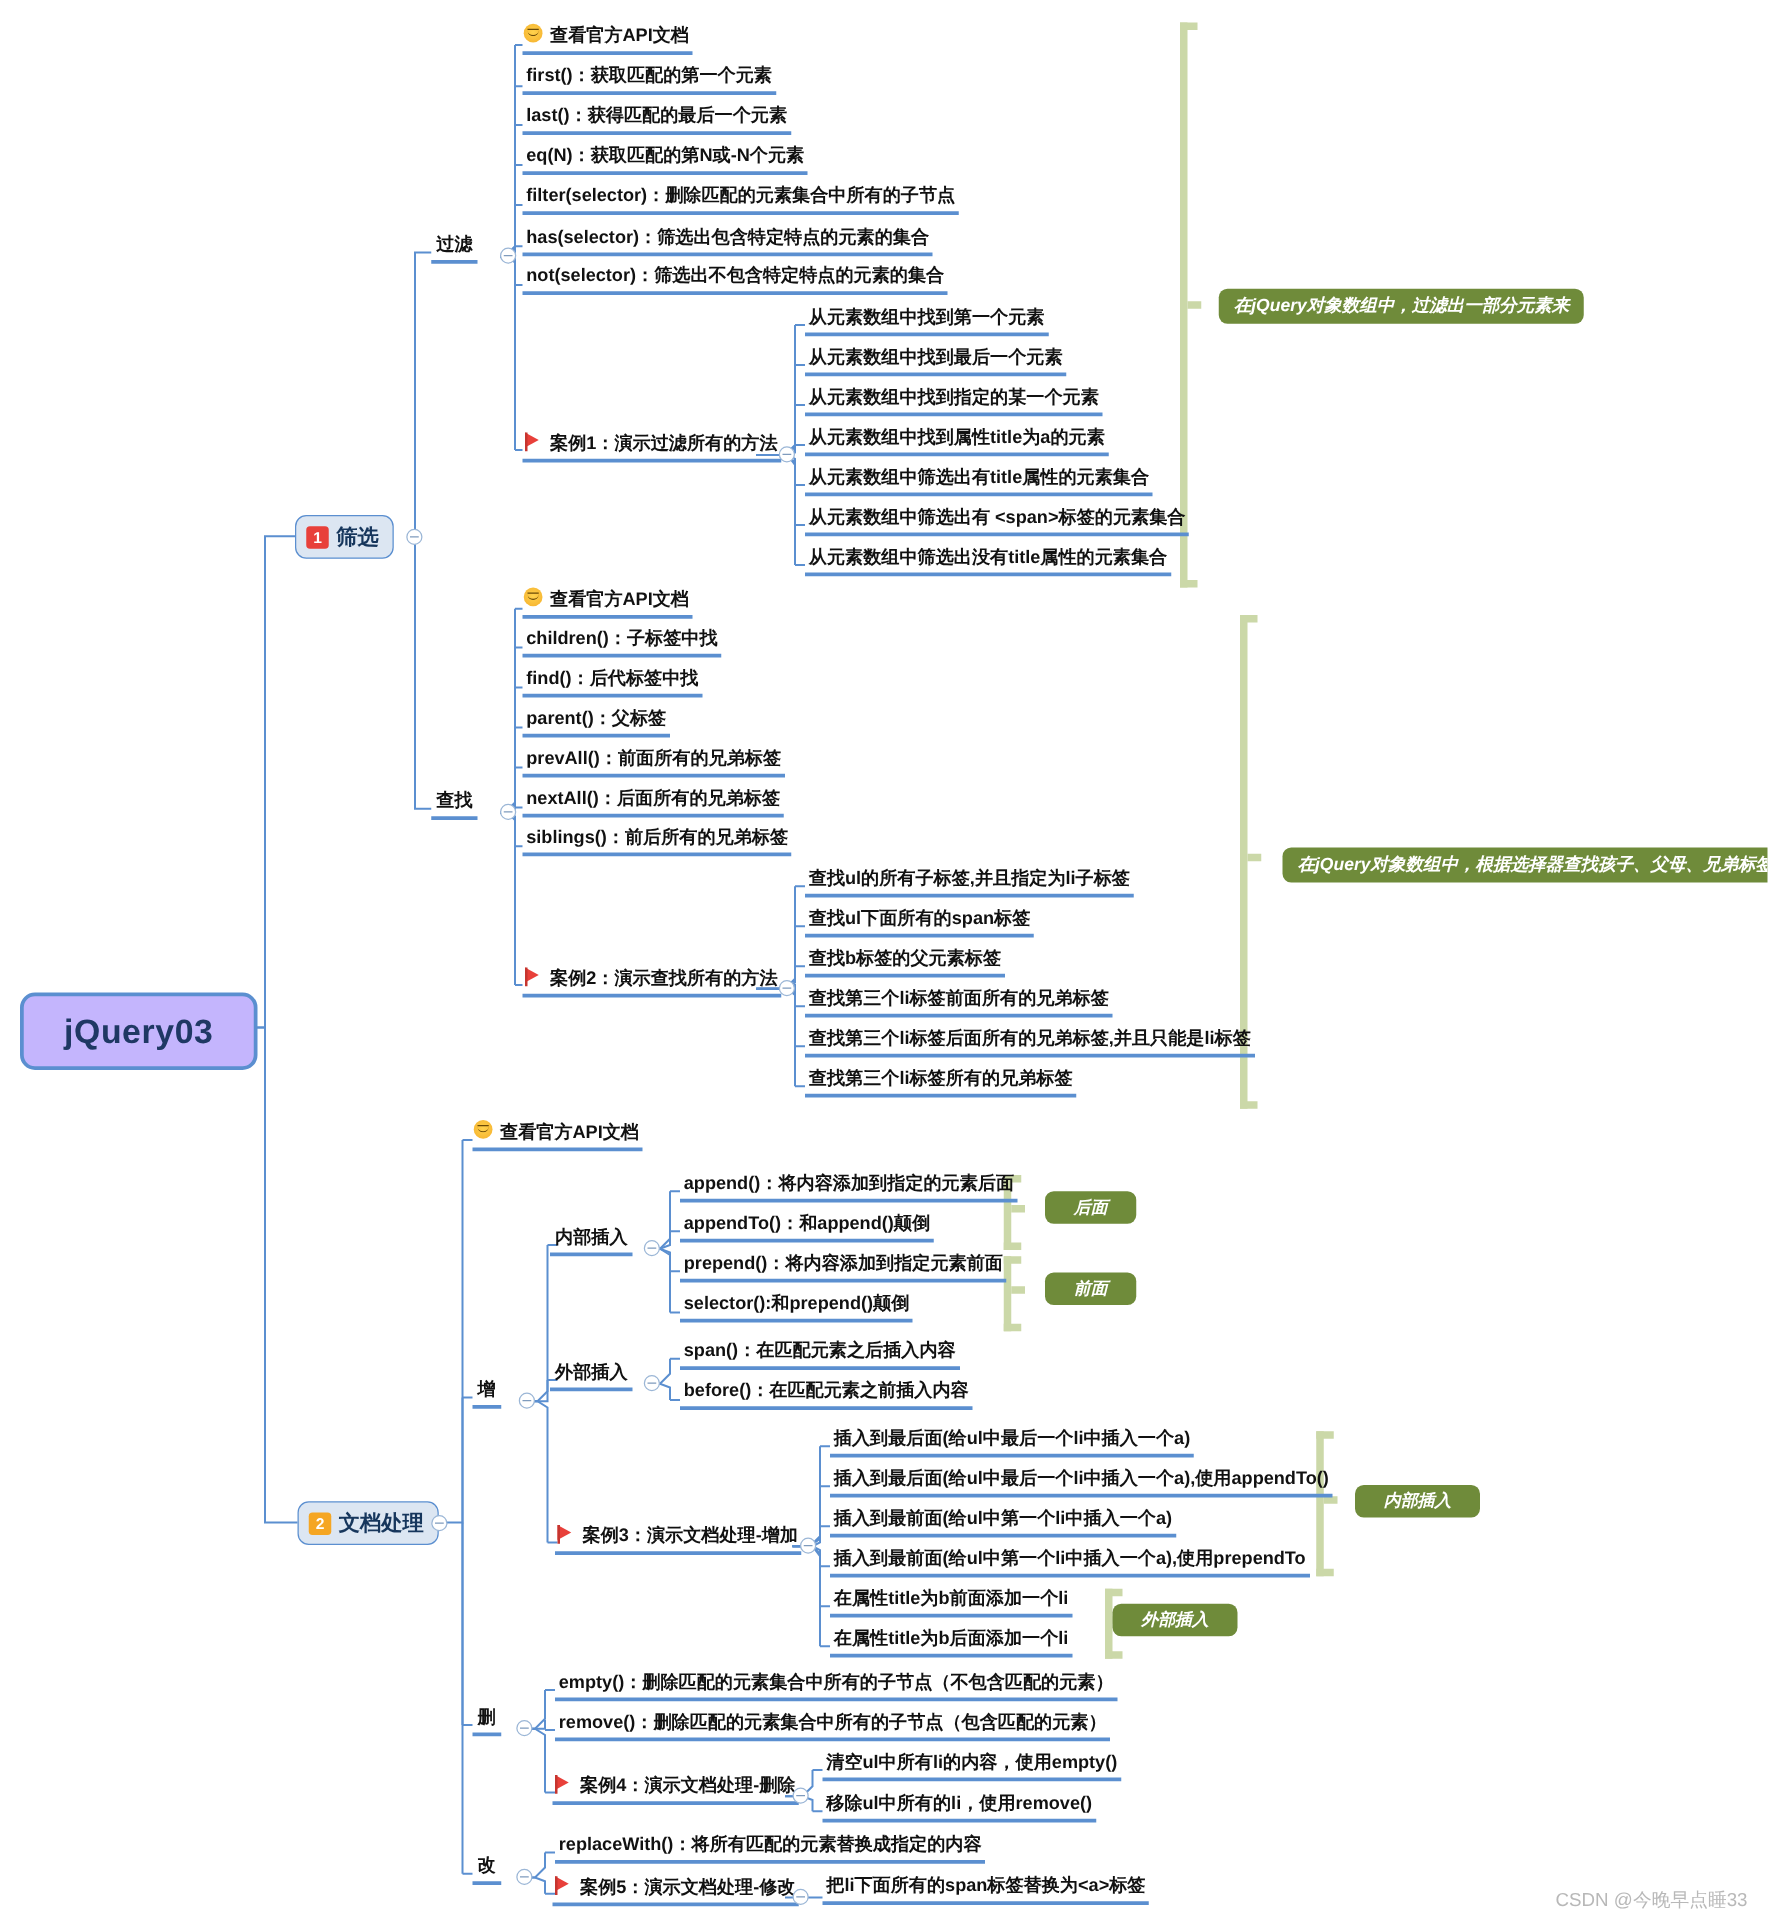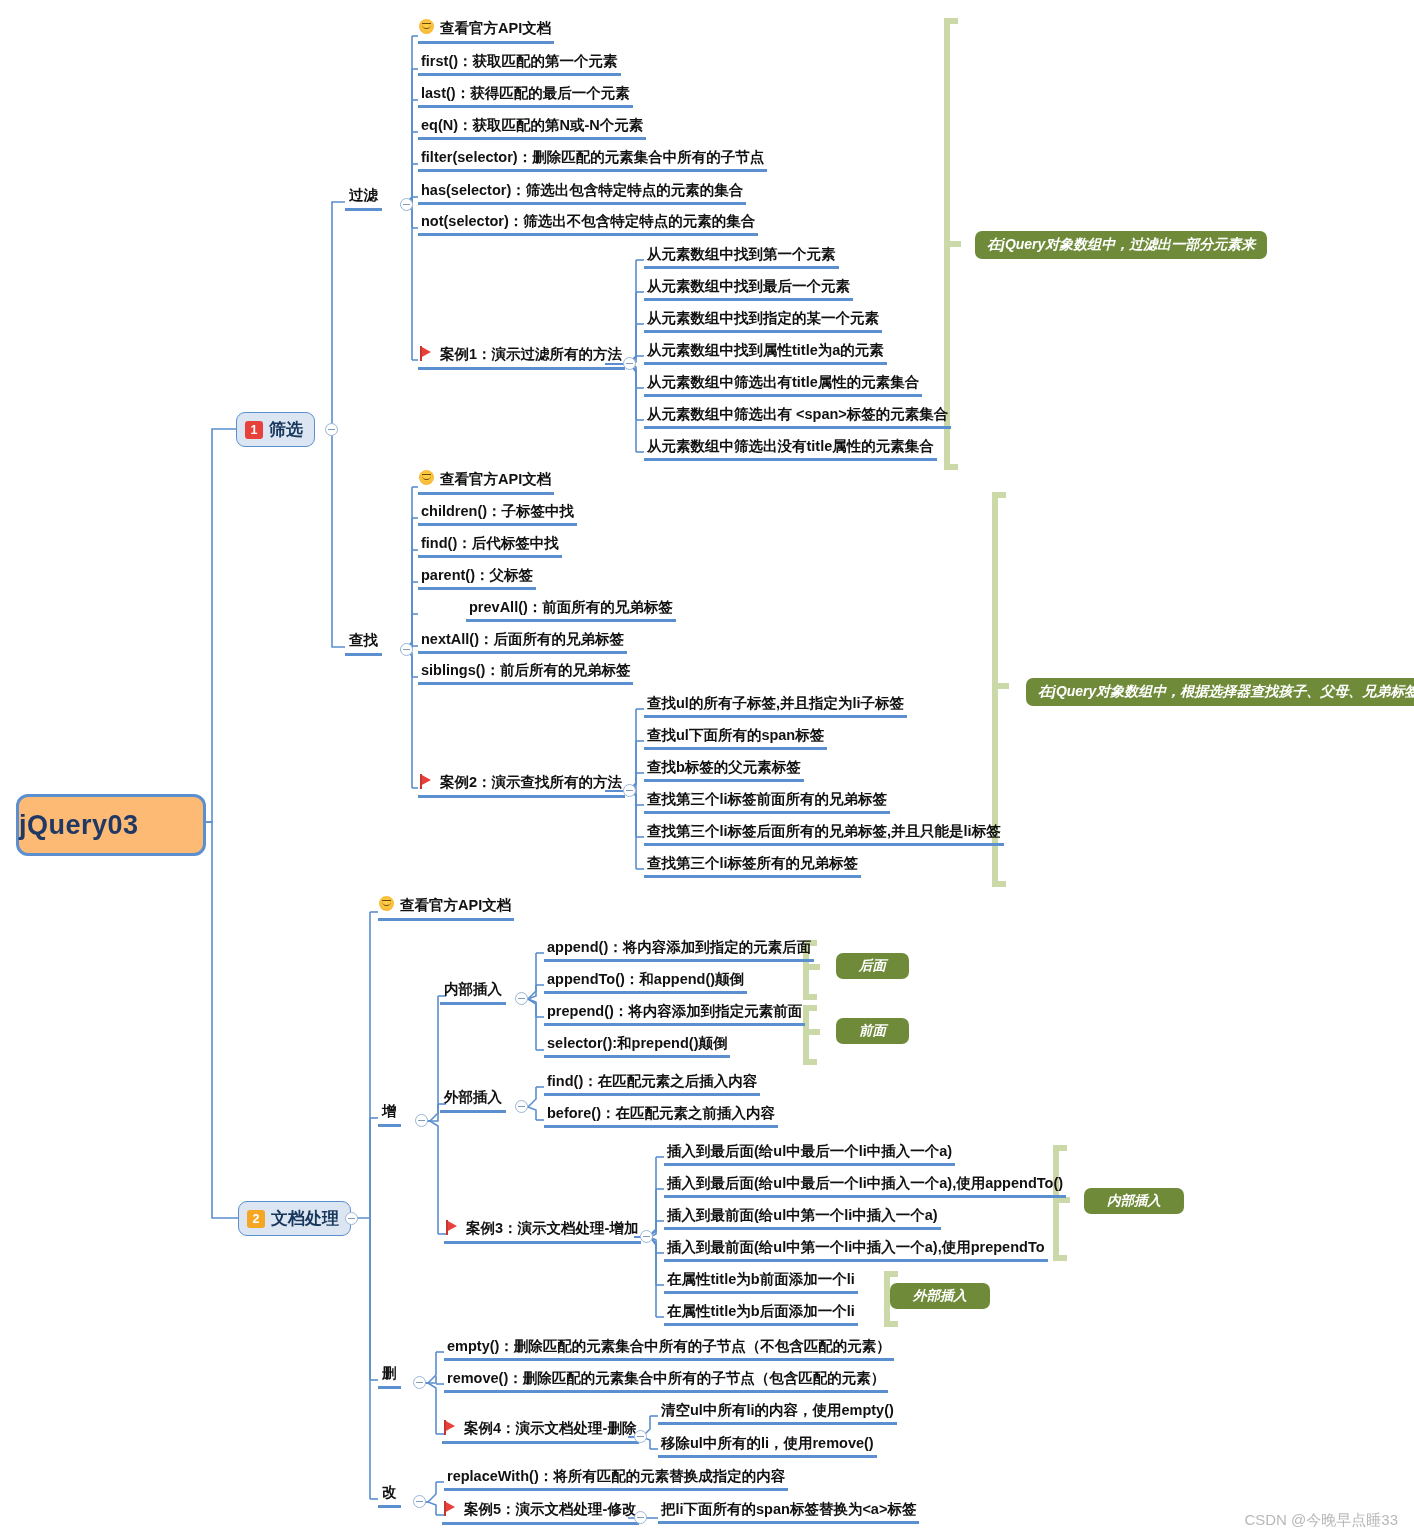--- a/index.html
+++ b/index.html
@@ -79,27 +79,27 @@
     border-top:6px solid transparent;
     border-bottom:6px solid transparent;
   }
   .casenode .flag:after{
     content:"";position:absolute;left:0;top:0;width:2px;height:15px;background:#c6352f;
   }
 
   
   .root{
     position:absolute;
-    background:#fdba74;
+    background:#c4b5fd;
     border:3px solid #5b8fd0;
     border-radius:12px;
     color:#1f3864;
     font-size:27px;
     font-weight:bold;
-    display:flex;align-items:center;justify-content:flex-start;
+    display:flex;align-items:center;justify-content:center;
     letter-spacing:.5px;
   }
 
   
   .l1{
     position:absolute;
     background:#dce6f2;
     border:1.6px solid #5b8fd0;
     border-radius:9px;
     color:#16365c;
@@ -388,21 +388,21 @@
   <div class="blabel" style="left:345px;top:631px;">查找</div>
   <div class="toggle" style="left:400px;top:643px;"></div>
 
   <div class="apidoc" style="left:418px;top:470px;">
     <span class="emoji"></span>
     <span>查看官方API文档</span>
   </div>
   <div class="leaf" style="left:418px;top:502px;">children()：子标签中找</div>
   <div class="leaf" style="left:418px;top:534px;">find()：后代标签中找</div>
   <div class="leaf" style="left:418px;top:566px;">parent()：父标签</div>
-  <div class="leaf" style="left:418px;top:598px;margin-left:48px;">prevAll()：前面所有的兄弟标签</div>
+  <div class="leaf" style="left:418px;top:598px;">prevAll()：前面所有的兄弟标签</div>
   <div class="leaf" style="left:418px;top:630px;">nextAll()：后面所有的兄弟标签</div>
   <div class="leaf" style="left:418px;top:661px;">siblings()：前后所有的兄弟标签</div>
 
   <div class="casenode" style="left:418px;top:773px;">
     <span class="flag"></span>
     <span>案例2：演示查找所有的方法</span>
   </div>
   <div class="toggle" style="left:623px;top:784px;"></div>
 
   <div class="leaf" style="left:644px;top:694px;">查找ul的所有子标签,并且指定为li子标签</div>
@@ -424,21 +424,21 @@
   <div class="toggle" style="left:515px;top:992px;"></div>
 
   <div class="leaf" style="left:544px;top:938px;">append()：将内容添加到指定的元素后面</div>
   <div class="leaf" style="left:544px;top:970px;">appendTo()：和append()颠倒</div>
   <div class="leaf" style="left:544px;top:1002px;">prepend()：将内容添加到指定元素前面</div>
   <div class="leaf" style="left:544px;top:1034px;">selector():和prepend()颠倒</div>
 
   <div class="blabel" style="left:440px;top:1088px;">外部插入</div>
   <div class="toggle" style="left:515px;top:1100px;"></div>
 
-  <div class="leaf" style="left:544px;top:1072px;">find()：在匹配元素之后插入内容</div>
+  <div class="leaf" style="left:544px;top:1072px;">span()：在匹配元素之后插入内容</div>
   <div class="leaf" style="left:544px;top:1104px;">before()：在匹配元素之前插入内容</div>
 
   <div class="casenode" style="left:444px;top:1219px;">
     <span class="flag"></span>
     <span>案例3：演示文档处理-增加</span>
   </div>
   <div class="toggle" style="left:640px;top:1230px;"></div>
 
   <div class="leaf" style="left:664px;top:1142px;">插入到最后面(给ul中最后一个li中插入一个a)</div>
   <div class="leaf" style="left:664px;top:1174px;">插入到最后面(给ul中最后一个li中插入一个a),使用appendTo()</div>

